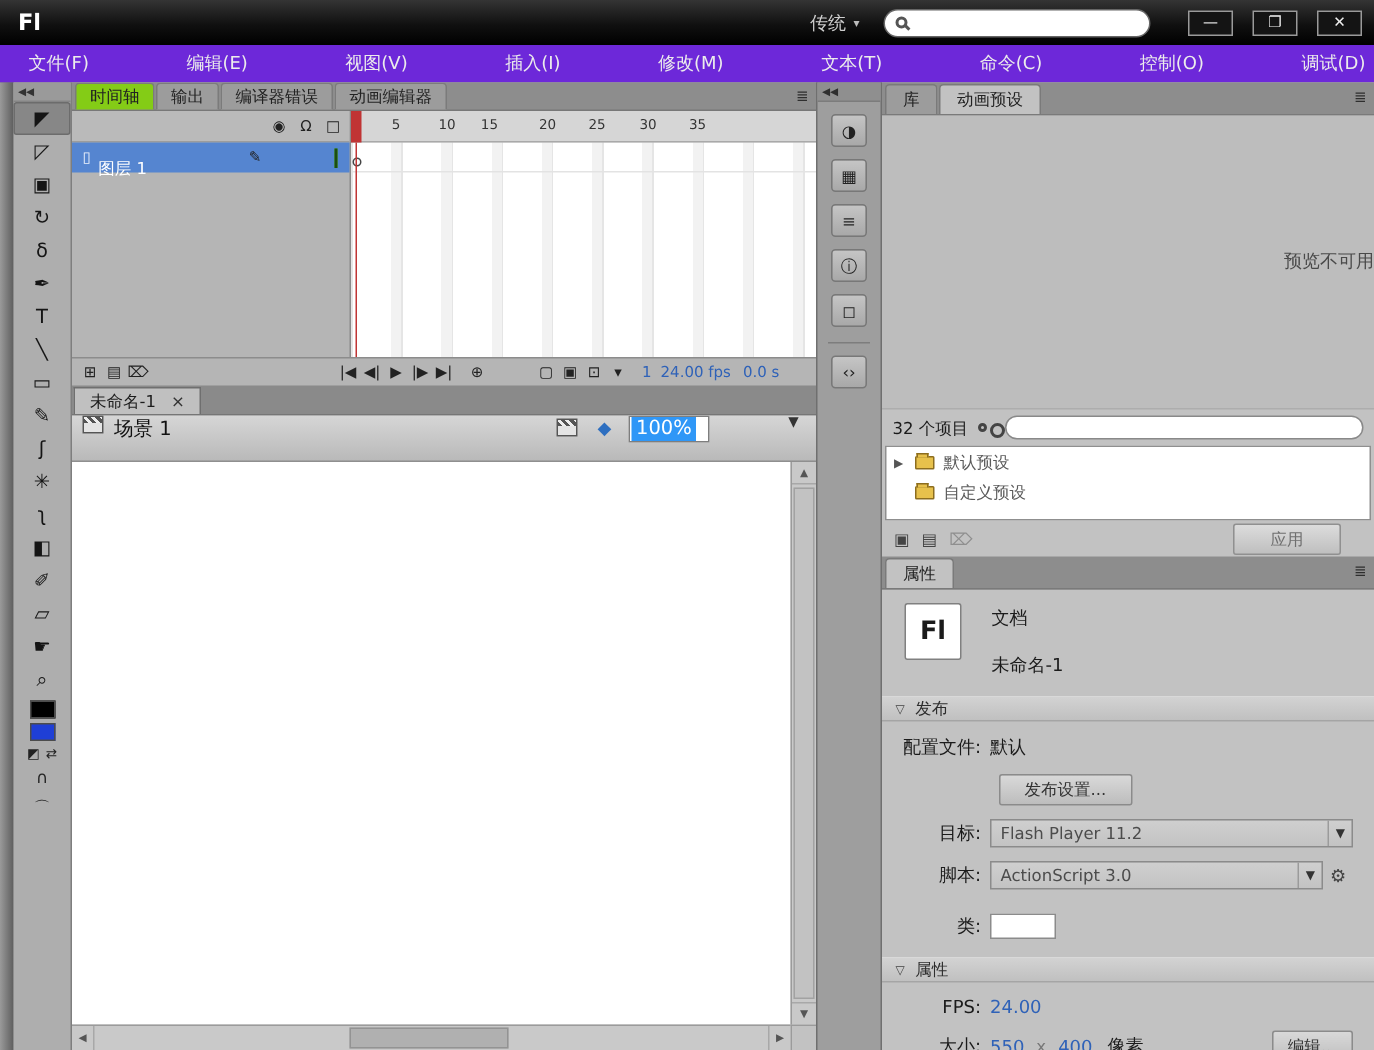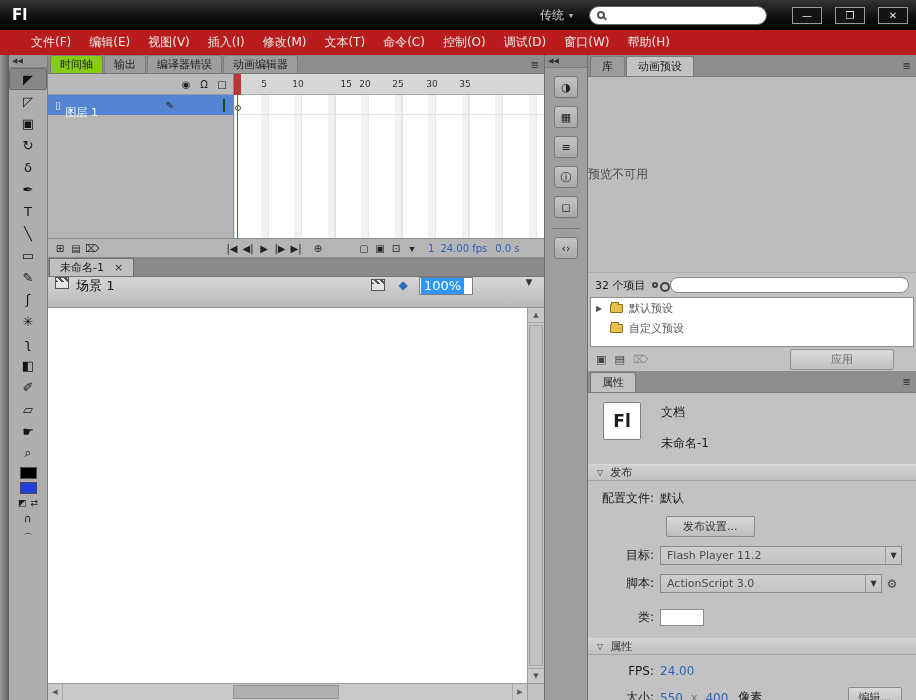--- a/index.html
+++ b/index.html
@@ -17,21 +17,21 @@
   .tb-search { width:178px; height:19px; background:#fff; border:1px solid #666; border-radius:10px;
                display:flex; align-items:center; padding:0 7px; gap:5px; margin-right:12px; }
   .mag { width:8px; height:8px; border:2px solid #555; border-radius:50%; position:relative; flex:0 0 auto; }
   .mag::after { content:""; position:absolute; width:5px; height:2px; background:#555;
                 right:-4px; bottom:-2px; transform:rotate(45deg); }
   .tb-search input { border:0; outline:0; flex:1; font-size:11px; background:transparent; }
   .win-btn { width:30px; height:17px; border:1px solid #9a9a9a; background:#141414; color:#eee;
              font-size:10px; line-height:15px; text-align:center; margin-left:3px; }
 
   
-  .menubar { height:25px; background:#b91c1c; display:flex; align-items:center; padding-left:22px; }
+  .menubar { height:25px; background:#6d28d9; display:flex; align-items:center; padding-left:10px;gap:47px; }
   .menu-item { color:#ececec; font-size:12px; padding:3px 9px; white-space:nowrap; }
 
   
   .body-row { display:flex; height:645px; }
 
   
   .left-dock { width:48px; display:flex; flex:0 0 auto; }
   .dock-edge { width:9px; background:linear-gradient(90deg,#9a9a9a,#5e5e5e); }
   .tools { width:39px; background:#aeaeae; display:flex; flex-direction:column; border-right:1px solid #7e7e7e; }
   .tools-header { height:13px; background:#9a9a9a; border-bottom:1px solid #858585; font-size:7px;
@@ -68,21 +68,21 @@
   .dot { width:4px; height:4px; border-radius:50%; background:#f2f2f2; margin:0 auto; }
 
   .tl-frames { flex:1; position:relative; background:#fff;
       background-image:
         repeating-linear-gradient(90deg, rgba(0,0,0,.10) 0 1px, transparent 1px 33.5px),
         repeating-linear-gradient(90deg, transparent 0 26.8px, rgba(0,0,0,.05) 26.8px 33.5px); }
   .ruler { height:21px; background:#d6d6d6; border-bottom:1px solid #a9a9a9; position:relative;
            font-size:9px; color:#333; }
   .ruler-num { position:absolute; top:5px; width:14px; text-align:center; }
   .ruler-num:nth-of-type(1){left:23px;} .ruler-num:nth-of-type(2){left:57px;}
-  .ruler-num:nth-of-type(3){left:104px;text-align:right;} .ruler-num:nth-of-type(4){left:124px;}
+  .ruler-num:nth-of-type(3){left:84px;text-align:right;} .ruler-num:nth-of-type(4){left:124px;}
   .ruler-num:nth-of-type(5){left:157px;} .ruler-num:nth-of-type(6){left:191px;}
   .ruler-num:nth-of-type(7){left:224px;}
   .playhead-cap { position:absolute; left:0; top:0; width:7px; height:21px; background:#c03434; }
   .playhead-line { position:absolute; left:3px; top:21px; bottom:0; width:1px; background:#c03434; z-index:4; }
   .frame-row { height:20px; border-bottom:1px solid #e3e3e3; position:relative; }
   .keyframe { position:absolute; left:1px; bottom:3px; width:6px; height:6px; border:1px solid #444;
               border-radius:50%; background:#fdfdfd; }
 
   .tl-bottom { height:19px; background:#b5b5b5; border-top:1px solid #8c8c8c; display:flex;
                align-items:center; padding:0 4px; font-size:10px; color:#222; }
@@ -142,21 +142,21 @@
 
   
   .right-col { width:328px; display:flex; flex-direction:column; background:#c2c2c2; flex:0 0 auto; }
   .rp-tabs { height:22px; background:#8d8d8d; display:flex; align-items:flex-end; padding-left:2px;
              gap:1px; border-bottom:1px solid #7a7a7a; }
   .rp-tab { font-size:11px; line-height:13px; padding:3px 11px; background:#9c9c9c; color:#222;
             border:1px solid #7a7a7a; border-bottom:0; border-radius:3px 3px 0 0; }
   .rp-tab.active { background:#c2c2c2; }
 
   .preview { height:196px; background:#bdbdbd; border-bottom:1px solid #adadad; display:flex;
-             align-items:center; justify-content:flex-start; font-size:12px; color:#4a4a4a; }
+             align-items:center; justify-content:flex-end; font-size:12px; color:#4a4a4a; }
 
   .search-row { height:24px; display:flex; align-items:center; padding:0 7px; gap:6px; font-size:11px; }
   .binoc { width:6px; height:6px; border:2px solid #444; border-radius:50%; position:relative; flex:0 0 auto; margin-right:6px; }
   .binoc::after { content:""; position:absolute; width:6px; height:6px; border:2px solid #444;
                   border-radius:50%; left:6px; top:-2px; }
   .search-input { flex:1; height:16px; background:#fff; border:1px solid #898989; border-radius:8px;
                   font-size:11px; padding:0 8px; outline:0; }
 
   .preset-list { height:50px; margin:0 2px; background:#fff; border:1px solid #8f8f8f; font-size:11px;
                  color:#5a5a5a; overflow:hidden; }
@@ -164,21 +164,21 @@
   .expander { font-size:8px; color:#555; width:8px; }
   .expander.hidden { visibility:hidden; }
   .folder-ic { width:13px; height:9px; background:#e7c14c; border:1px solid #8c6d1f; border-radius:1px;
                position:relative; flex:0 0 auto; }
   .folder-ic::before { content:""; position:absolute; left:0; top:-3px; width:6px; height:2px;
                        background:#e7c14c; border:1px solid #8c6d1f; border-bottom:0; }
 
   .list-bottom { height:24px; display:flex; align-items:center; padding:0 8px; gap:8px; }
   .lb-icon { font-size:11px; color:#444; }
   .lb-icon.disabled { color:#8f8f8f; }
-  .apply-btn { margin-left:auto; margin-right:14px; padding:2px 40px; font-size:11px; color:#6f6f6f;
+  .apply-btn { margin-left:auto; margin-right:14px; padding:2px 24px; font-size:11px; color:#6f6f6f;
                background:linear-gradient(#dcdcdc,#bfbfbf); border:1px solid #909090; border-radius:2px; }
 
   .props-body { flex:1; overflow:hidden; padding-top:7px; font-size:12px; }
   .doc-row { display:flex; gap:20px; padding:2px 12px 12px 15px; }
   .fl-badge { width:38px; height:38px; background:#fff; border:1px solid #808080; border-radius:2px;
               display:flex; align-items:center; justify-content:center; font-size:17px; font-weight:bold; }
   .doc-type { margin-top:2px; }
   .doc-name { margin-top:14px; }
   .sec-head { height:17px; background:linear-gradient(#d2d2d2,#c0c0c0); border-top:1px solid #d9d9d9;
               border-bottom:1px solid #a5a5a5; display:flex; align-items:center; gap:7px; padding:0 9px;

